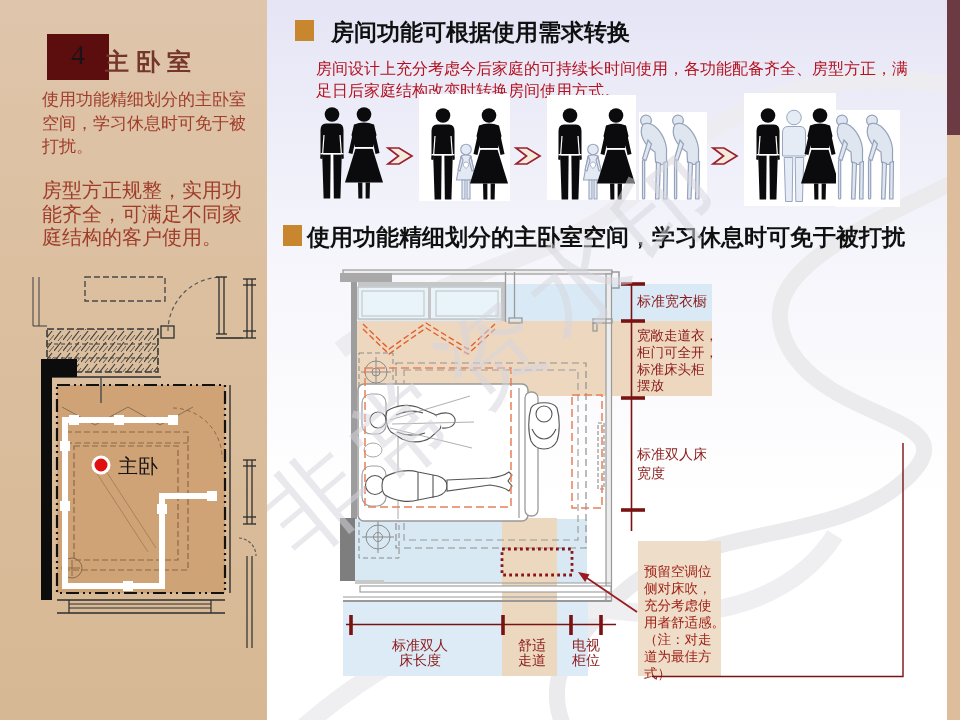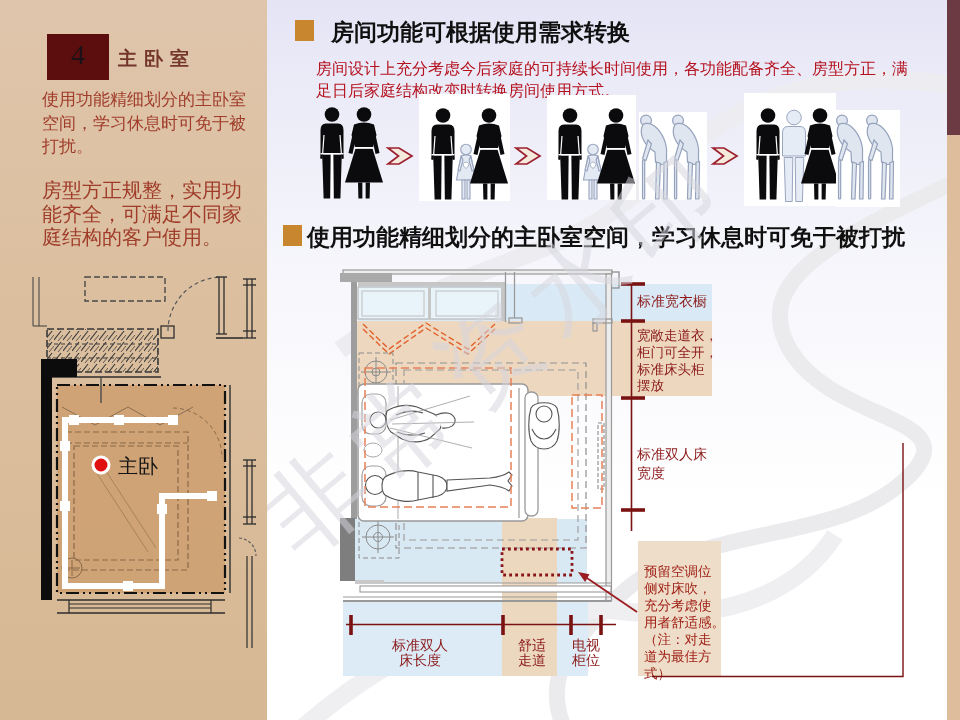--- a/index.html
+++ b/index.html
@@ -17,21 +17,21 @@
 <div class="abs" style="left:0;top:0;width:267px;height:720px;background:linear-gradient(180deg,#dfc5ab 0%,#dbbf9f 40%,#d7b894 100%);"></div>
 
 <svg class="abs" style="left:267px;top:0;" width="693" height="720" viewBox="267 0 693 720" fill="none">
 <path d="M340,350 C470,250 560,270 650,180 C740,95 830,60 980,90" stroke="#ededf1" stroke-width="18"></path>
 <path d="M980,170 C830,240 750,280 790,350 C835,425 975,415 905,480 C830,548 700,520 620,595 C560,650 545,685 565,730 " stroke="#ebebee" stroke-width="16"></path>
 <path d="M300,730 C420,625 530,600 630,612 C730,622 800,590 835,535" stroke="#efeff2" stroke-width="18"></path>
 </svg>
 
 <div class="abs" style="left:47px;top:34px;width:62px;height:46px;background:#5c0e0e;font-family:'Liberation Serif',serif;font-size:28px;text-align:center;line-height:41px;color:#1d1118;">4</div>
 
-<div class="abs" style="left:118px;top:46px;width:140px;color:#74352a;font-size:19px;font-weight:bold;letter-spacing:7px;">主卧室</div>
+<div class="abs" style="left:105px;top:46px;width:140px;color:#74352a;font-size:24px;font-weight:bold;letter-spacing:7px;">主卧室</div>
 
 <div class="abs" style="left:42px;top:88px;width:215px;color:#a03c2a;font-size:17px;line-height:23.5px;">使用功能精细划分的主卧室空间，学习休息时可免于被打扰。</div>
 
 <div class="abs" style="left:42px;top:159px;width:215px;color:#a03c2a;font-size:20px;line-height:23.5px;margin-top:20px;">房型方正规整，实用功能齐全，可满足不同家庭结构的客户使用。</div>
 
 <div class="abs" style="left:295px;top:20px;width:19px;height:21px;background:#c8872e;"></div>
 
 <div class="abs" style="left:331px;top:17px;width:640px;color:#101010;font-size:23px;font-weight:bold;">房间功能可根据使用需求转换</div>
 
 <div class="abs" style="left:316px;top:58px;width:648px;color:#b5121f;font-size:16px;line-height:21.5px;">房间设计上充分考虑今后家庭的可持续长时间使用，各功能配备齐全、房型方正，满<br>足日后家庭结构改变时转换房间使用方式。</div>

